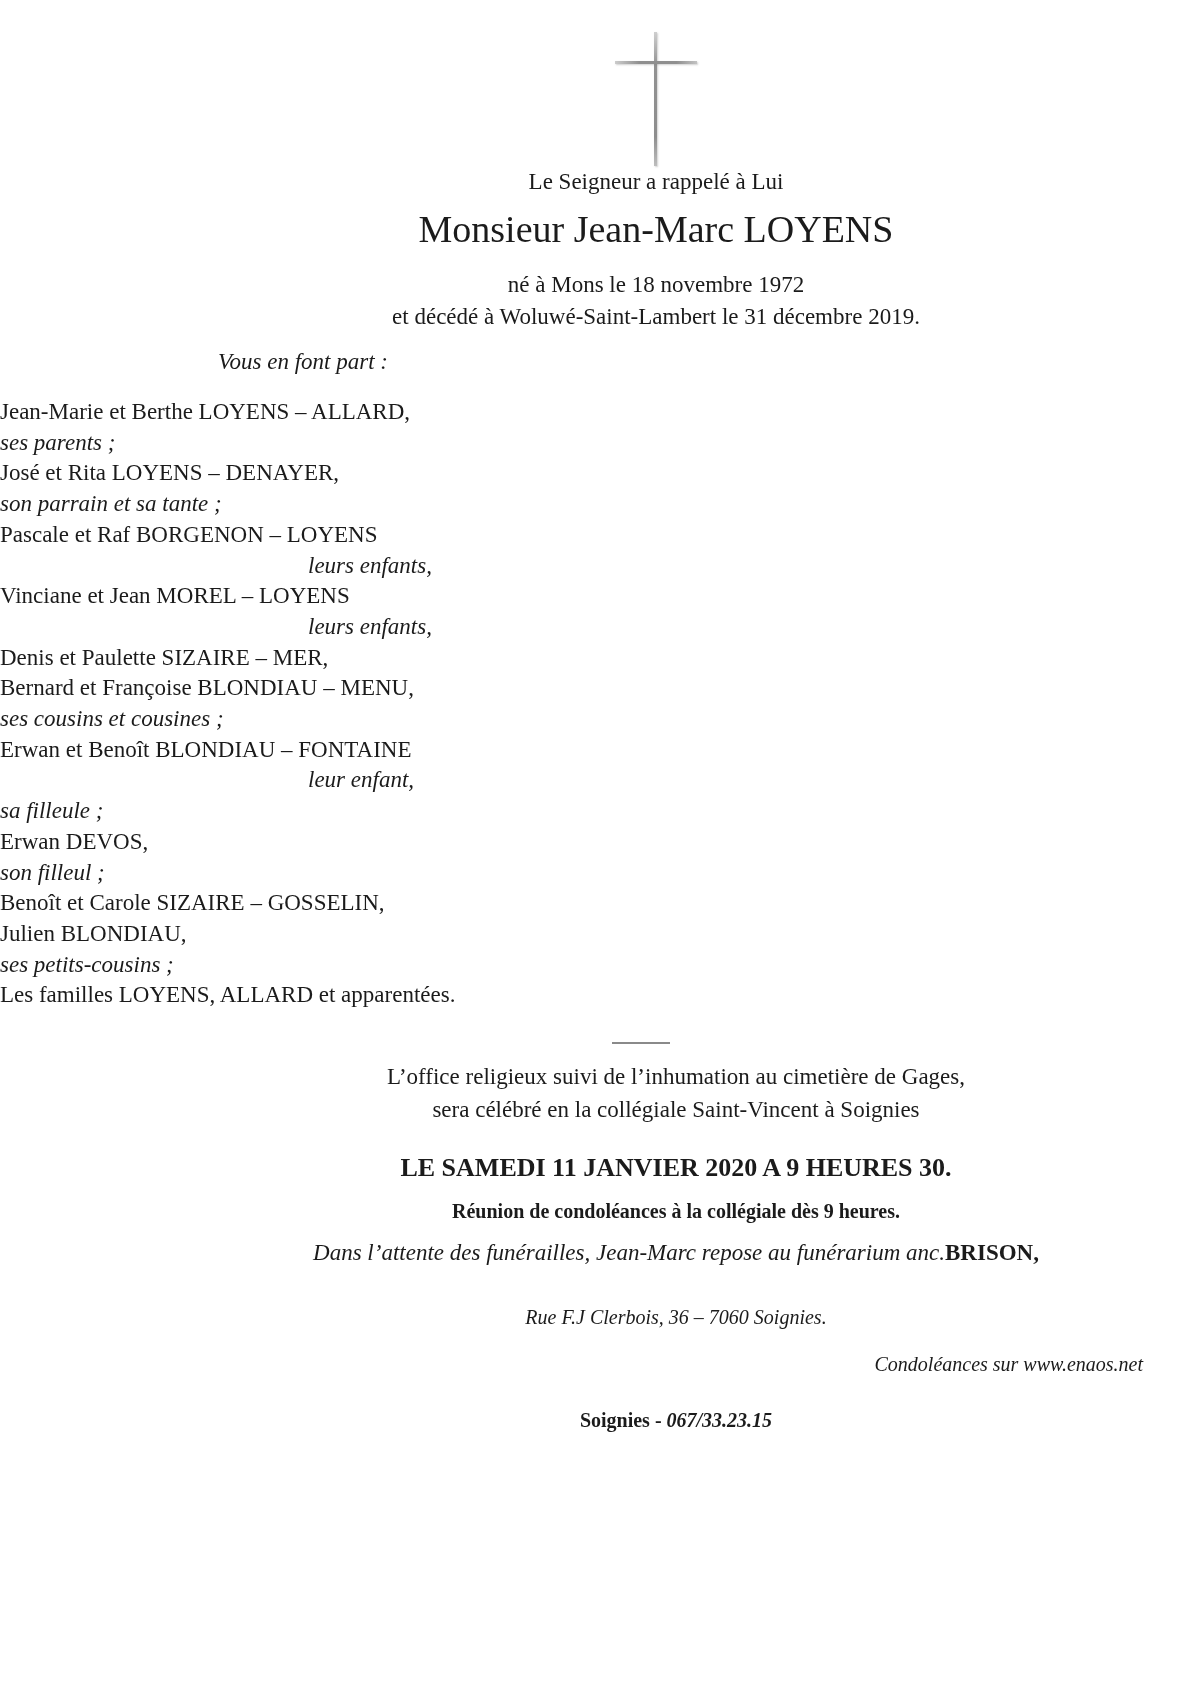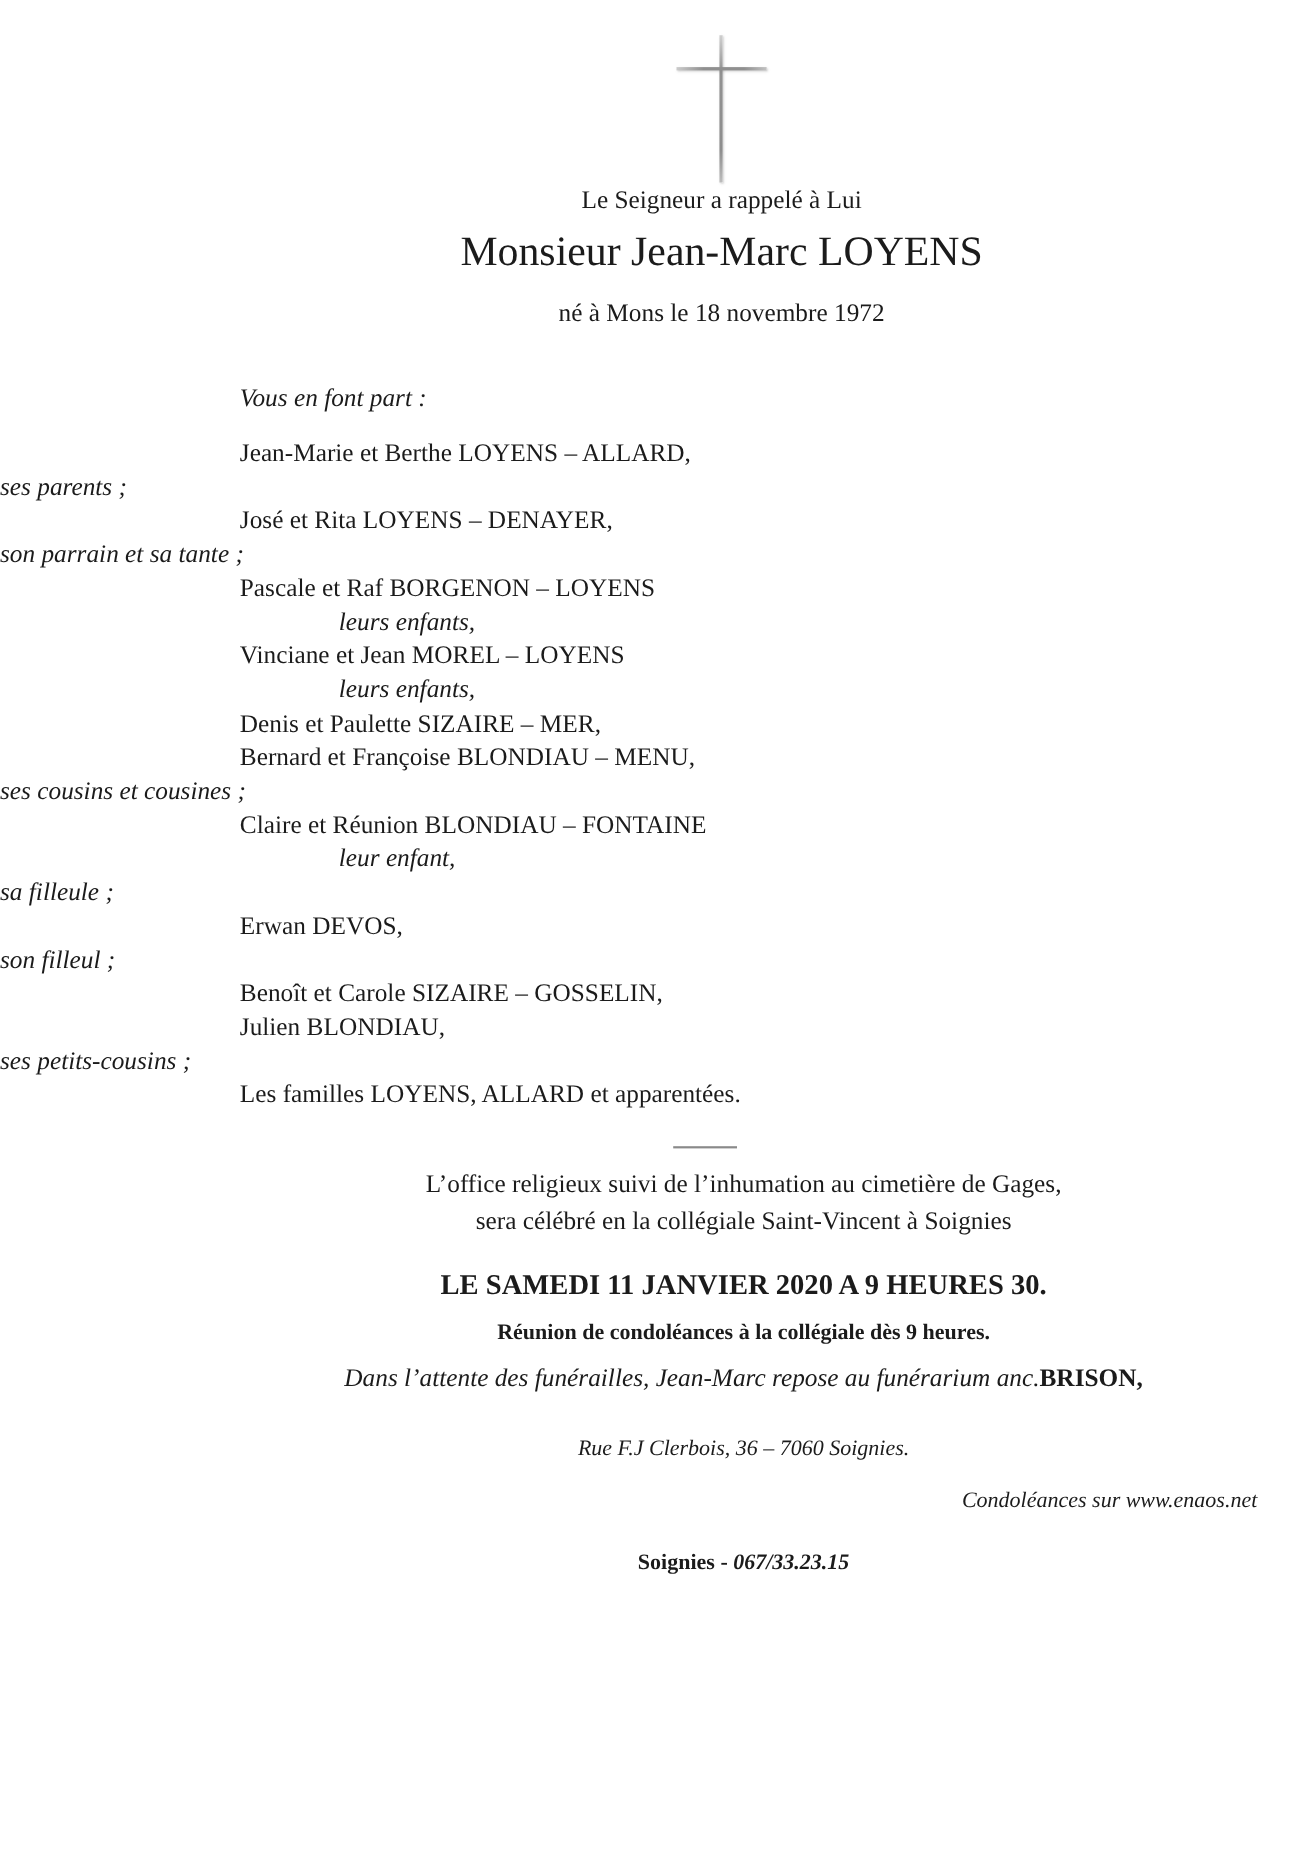--- a/index.html
+++ b/index.html
@@ -54,21 +54,21 @@
     box-shadow: 1px 1px 2px rgba(120,120,120,0.35);
   }
 
   
   .family {
     position: absolute;
     top: 397px; left: 0; right: 0;
     font-size: 23px;
   }
   .family .fam { line-height: 30.7px; white-space: nowrap; }
-  .family .name     { padding-left: 218px; }
+  .family .name     { }
   .family .children { padding-left: 308px; font-style: italic; }
   .family .relation { text-align: left; padding-right: 51px; font-style: italic; }
 
   .divider {
     position: absolute;
     top: 1042px; left: 612px;
     width: 58px; height: 0;
     border-top: 2px solid #8a8a8a;
   }
 
@@ -94,36 +94,37 @@
     <div class="vbar"></div>
     <div class="hbar"></div>
   </div>
 
   <div class="line axis-top intro">Le Seigneur a rappelé à Lui</div>
 
   <div class="line axis-top title">Monsieur Jean-Marc LOYENS</div>
 
   <div class="line axis-top birth">né à Mons le 18 novembre 1972</div>
 
+  <div class="line axis-top death">et décédé à Woluwé-Saint-Lambert le 31 décembre 2019.</div>
 
   <div class="line vous">Vous en font part :</div>
 
   <div class="family">
       <div class="fam name">Jean-Marie et Berthe LOYENS – ALLARD,</div>
       <div class="fam relation">ses parents ;</div>
       <div class="fam name">José et Rita LOYENS – DENAYER,</div>
       <div class="fam relation">son parrain et sa tante ;</div>
       <div class="fam name">Pascale et Raf BORGENON – LOYENS</div>
       <div class="fam children">leurs enfants,</div>
       <div class="fam name">Vinciane et Jean MOREL – LOYENS</div>
       <div class="fam children">leurs enfants,</div>
       <div class="fam name">Denis et Paulette SIZAIRE – MER,</div>
       <div class="fam name">Bernard et Françoise BLONDIAU – MENU,</div>
       <div class="fam relation">ses cousins et cousines ;</div>
-      <div class="fam name">Claire et Réunion BLONDIAU – FONTAINE</div>
+      <div class="fam name">Erwan et Benoît BLONDIAU – FONTAINE</div>
       <div class="fam children">leur enfant,</div>
       <div class="fam relation">sa filleule ;</div>
       <div class="fam name">Erwan DEVOS,</div>
       <div class="fam relation">son filleul ;</div>
       <div class="fam name">Benoît et Carole SIZAIRE – GOSSELIN,</div>
       <div class="fam name">Julien BLONDIAU,</div>
       <div class="fam relation">ses petits-cousins ;</div>
       <div class="fam name">Les familles LOYENS, ALLARD et apparentées.</div>
     </div>
 

